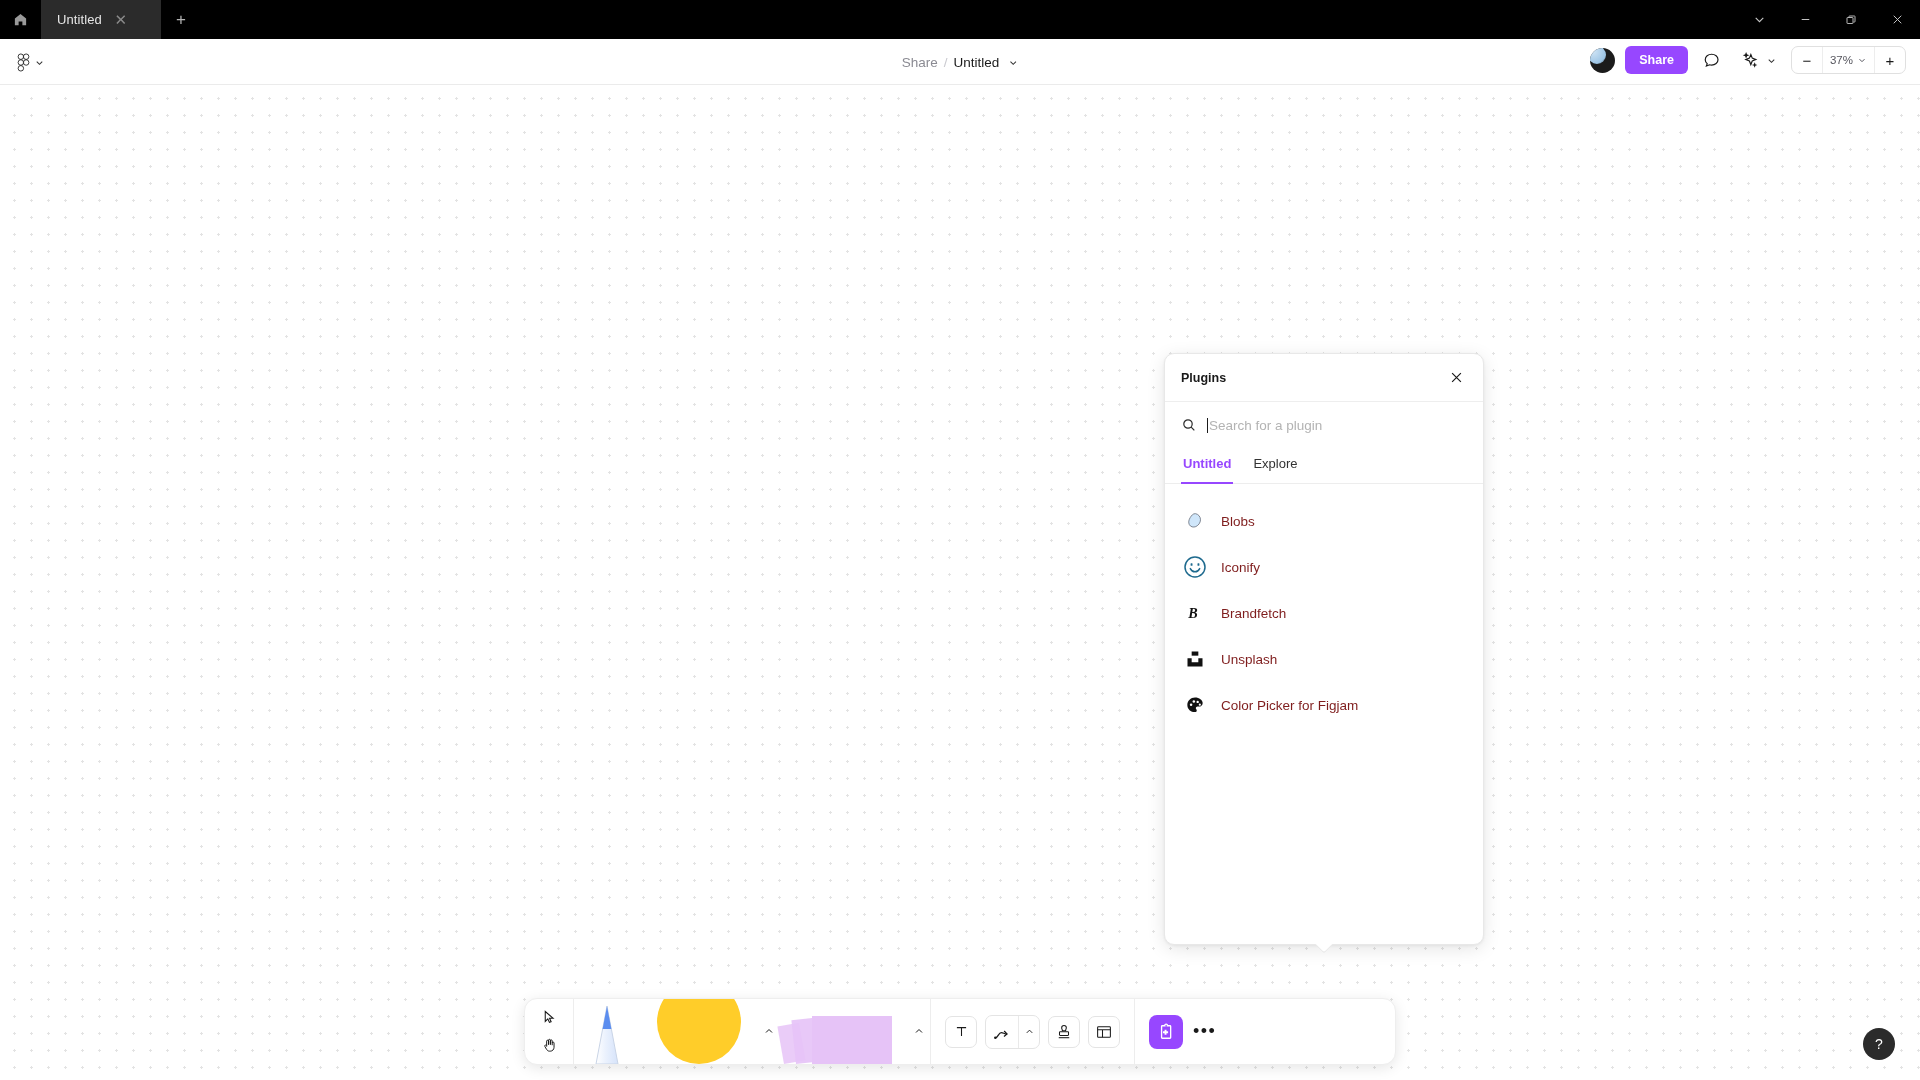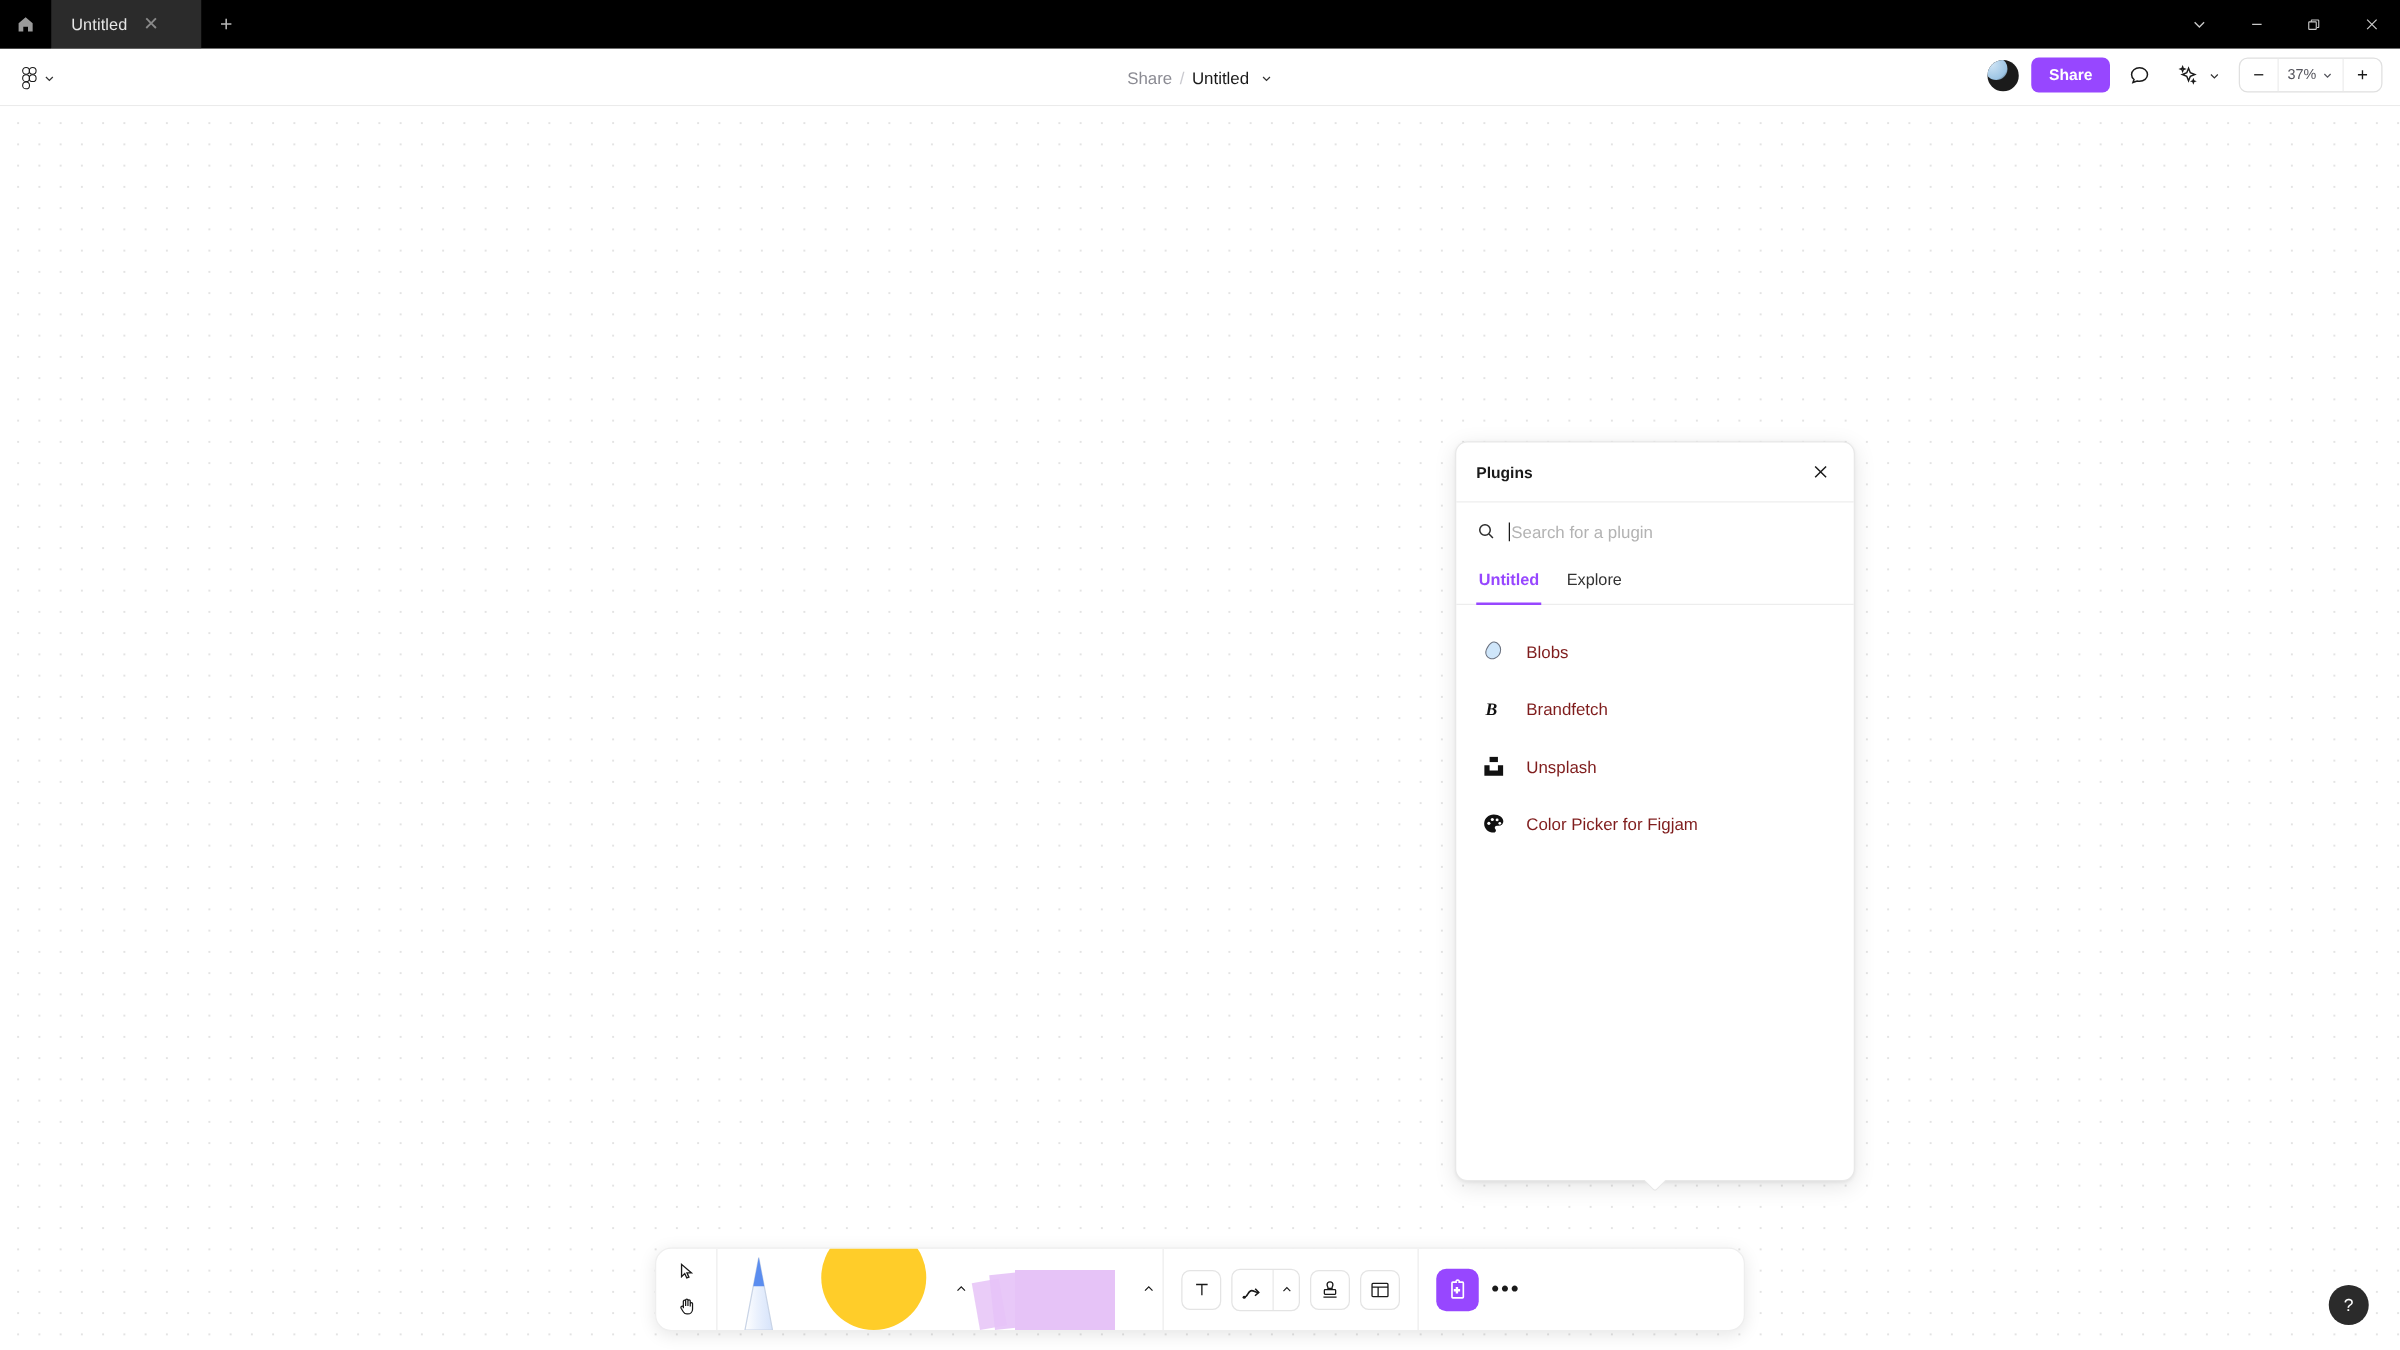--- a/index.html
+++ b/index.html
@@ -387,20 +387,31 @@
 
     <div class="pp-item">
       <span class="pp-icon">
         <svg width="20" height="20" viewBox="0 0 24 24">
             <path d="M12.5 3.2c3.4.4 6.2 3.7 6.1 7.3-.1 3.6-2.3 6.7-5.6 8.2-2.9 1.3-6.4.3-7.8-2.3-1.4-2.6-.6-6 1.1-8.6 1.4-2.2 3.3-4.9 6.2-4.6z" fill="#cfe6fa" stroke="#6b7280" stroke-width="1"></path>
           </svg>
       </span>
       <span class="pp-name">Blobs</span>
     </div>
 
+    <div class="pp-item">
+      <span class="pp-icon">
+        <svg width="24" height="24" viewBox="0 0 24 24" fill="none" stroke="#1e6a8e" stroke-width="1.5">
+          <circle cx="12" cy="12" r="10"></circle>
+          <rect x="7.6" y="8.2" width="1.9" height="2.6" rx=".6" fill="#1e6a8e" stroke="none"></rect>
+          <rect x="14.5" y="8.2" width="1.9" height="2.6" rx=".6" fill="#1e6a8e" stroke="none"></rect>
+          <path d="M7.3 13.6c1 2 2.8 3.2 4.7 3.2s3.7-1.2 4.7-3.2" stroke-linecap="round"></path>
+        </svg>
+      </span>
+      <span class="pp-name">Iconify</span>
+    </div>
 
 
     <div class="pp-item">
       <span class="pp-icon">
         <svg width="20" height="20" viewBox="0 0 24 24">
           <text x="4" y="18" font-family="Liberation Serif, serif" font-size="17" font-style="italic" font-weight="bold" fill="#111">B</text>
         </svg>
       </span>
       <span class="pp-name">Brandfetch</span>
     </div>

